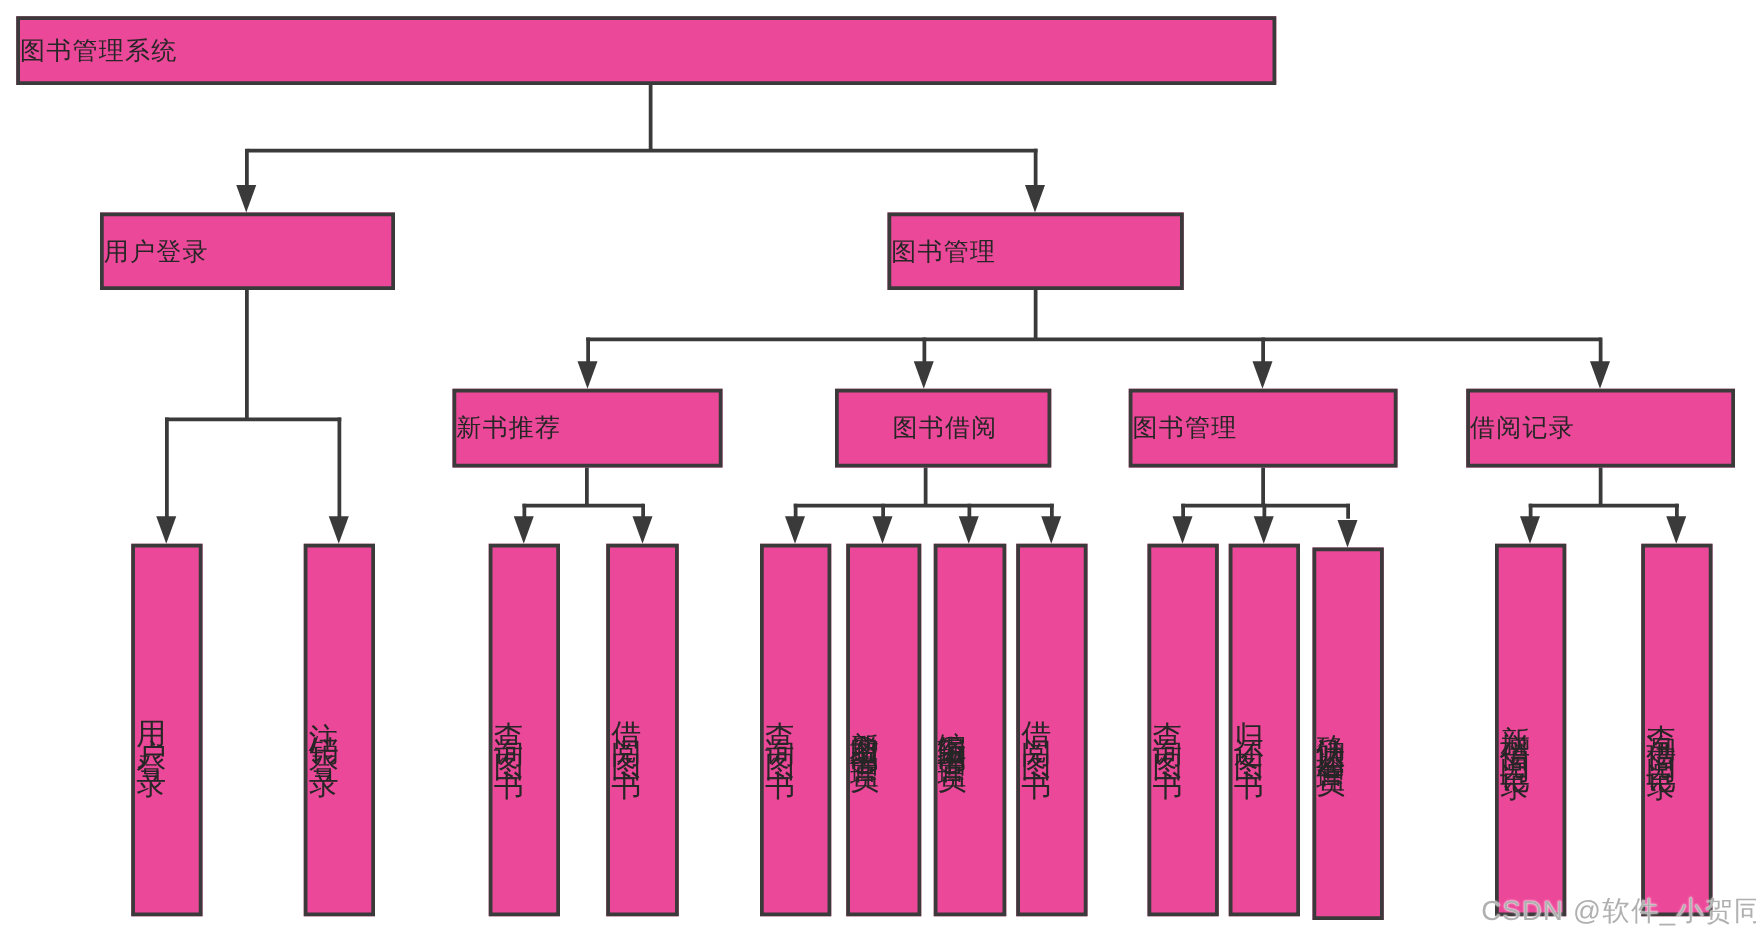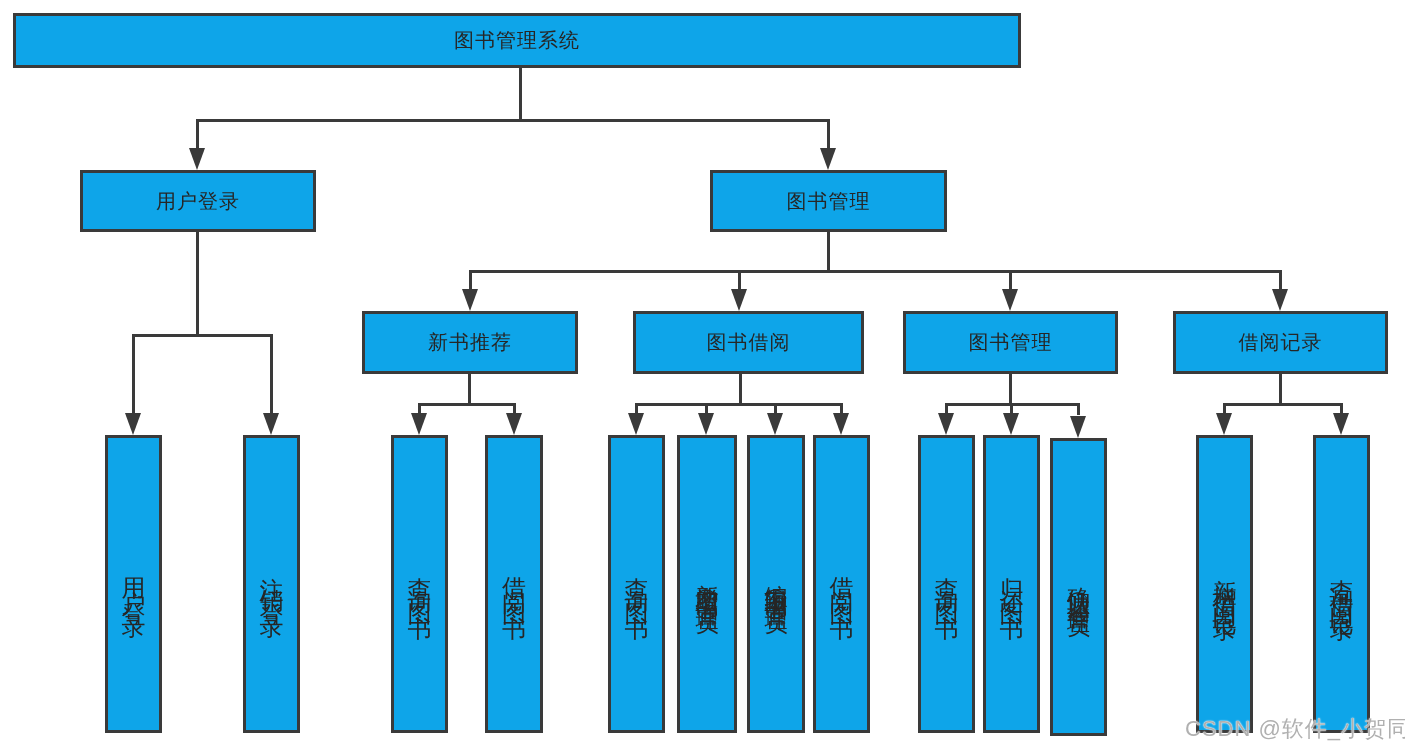--- a/index.html
+++ b/index.html
@@ -17,25 +17,25 @@
   .canvas{
     position:relative;
     width:1405px;
     height:747px;
     background:var(--bg);
     overflow:hidden;
   }
   .box{
     position:absolute;
     border:3px solid var(--line);
-    background:#0ea5e9;
+    background:#ec4899;
     box-sizing:border-box;
     display:flex;
     align-items:center;
-    justify-content:center;
+    justify-content:flex-start;
   }
   .hbox{
     font-size:20px;
     letter-spacing:1px;
   }
   .vbox span{
     writing-mode:vertical-rl;
     text-orientation:mixed;
     font-size:24px;
     line-height:1;
@@ -81,21 +81,21 @@
   <div class="box hbox" style="left:80px;top:170px;width:236px;height:62px;">
     <span>用户登录</span>
   </div>
   <div class="box hbox" style="left:362px;top:311px;width:216px;height:63px;">
     <span>新书推荐</span>
   </div>
 
   <div class="box hbox" style="left:710px;top:170px;width:237px;height:62px;">
     <span>图书管理</span>
   </div>
-  <div class="box hbox" style="left:633px;top:311px;width:231px;height:63px;">
+  <div class="box hbox" style="left:668px;top:311px;width:173px;height:63px;padding-left:43px;">
     <span>图书借阅</span>
   </div>
   <div class="box hbox" style="left:903px;top:311px;width:215px;height:63px;">
     <span>图书管理</span>
   </div>
   <div class="box hbox" style="left:1173px;top:311px;width:215px;height:63px;">
     <span>借阅记录</span>
   </div>
 
   <div class="box vbox sp4" style="left:105px;top:435px;width:57px;height:298px;">

